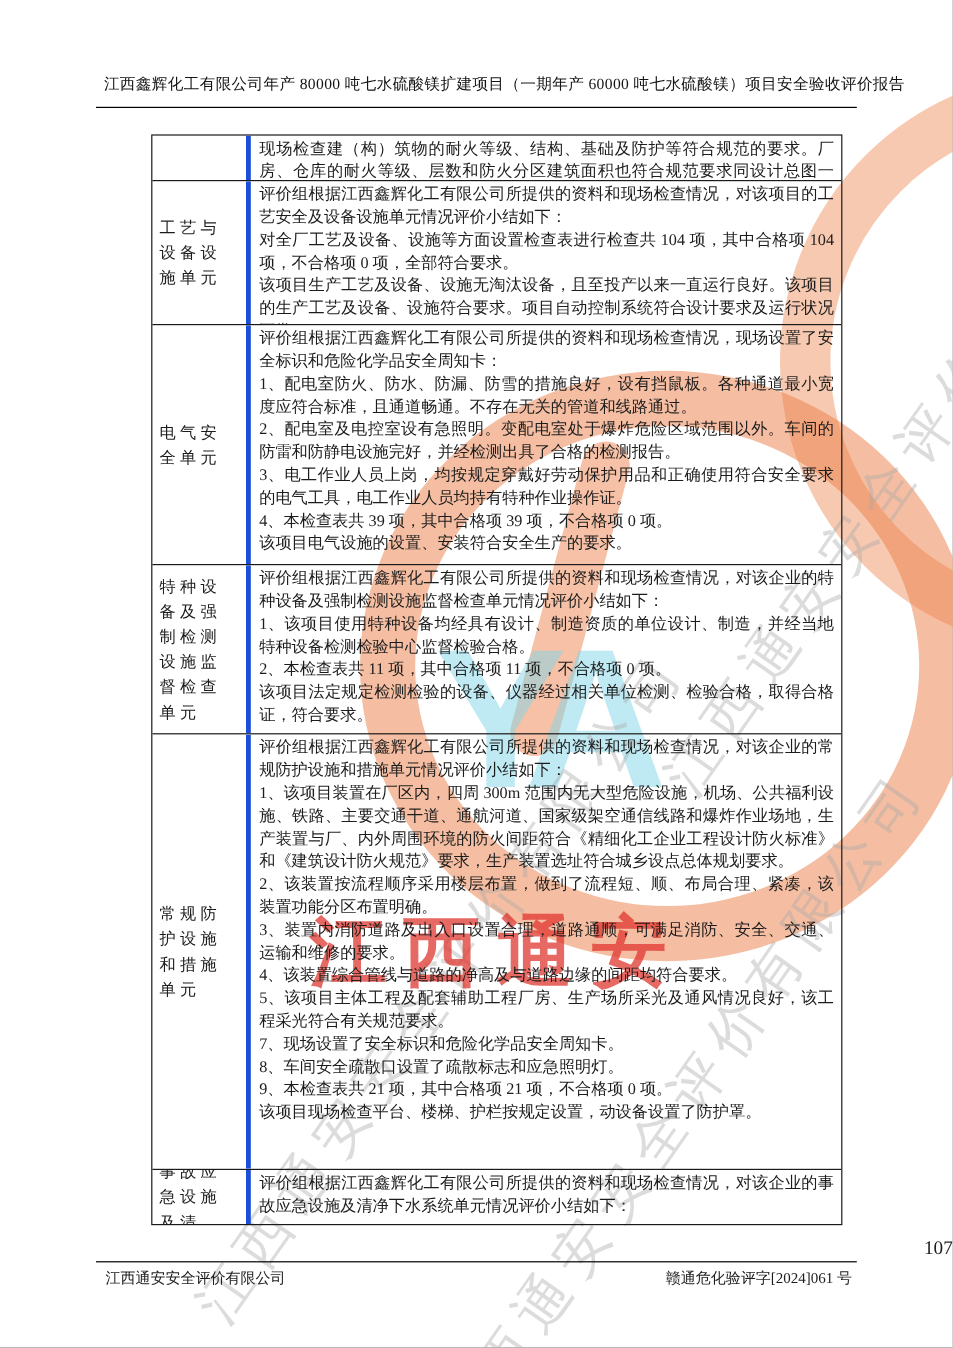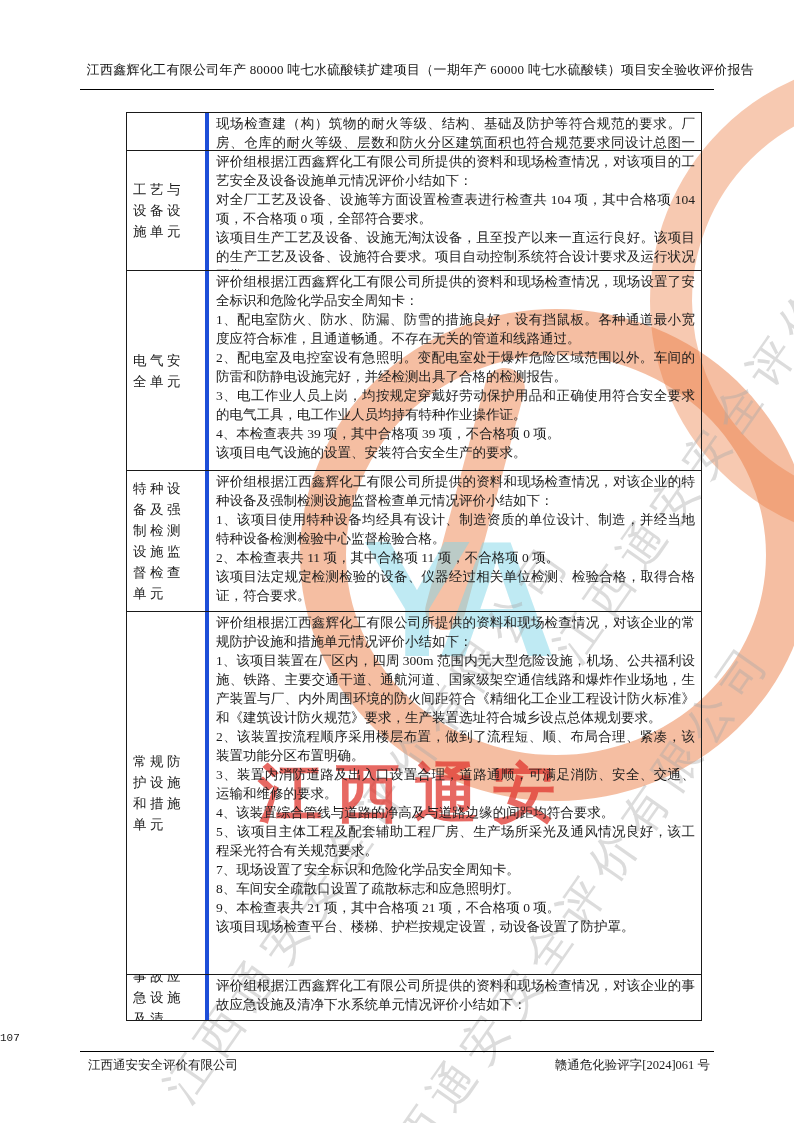--- a/index.html
+++ b/index.html
@@ -66,21 +66,21 @@
     padding:0 6px; font-size:13.5px; letter-spacing:3.5px; line-height:21px;
   }
   .content-cell {
     flex:1 1 auto; box-sizing:border-box; overflow:hidden;
     padding:1px 6px 1px 7px; font-size:13.5px; line-height:19px;
   }
   .content-cell p { margin:0; text-align:justify; }
   
   .pg-num {
     position:absolute; top:1032px; left:0; right:0;
-    text-align:left; font-size:11px;font-family:Liberation Mono, monospace;
+    text-align:right; font-size:16px;
   }
   .ftr-rule {
     position:absolute; top:1051px; left:80px; right:80px;
     border-top:1.6px solid #000;
   }
   .ftr-row {
     position:absolute; top:1057px; left:88px; right:84px;
     display:flex; justify-content:space-between; font-size:12.5px;
   }
 </style>

